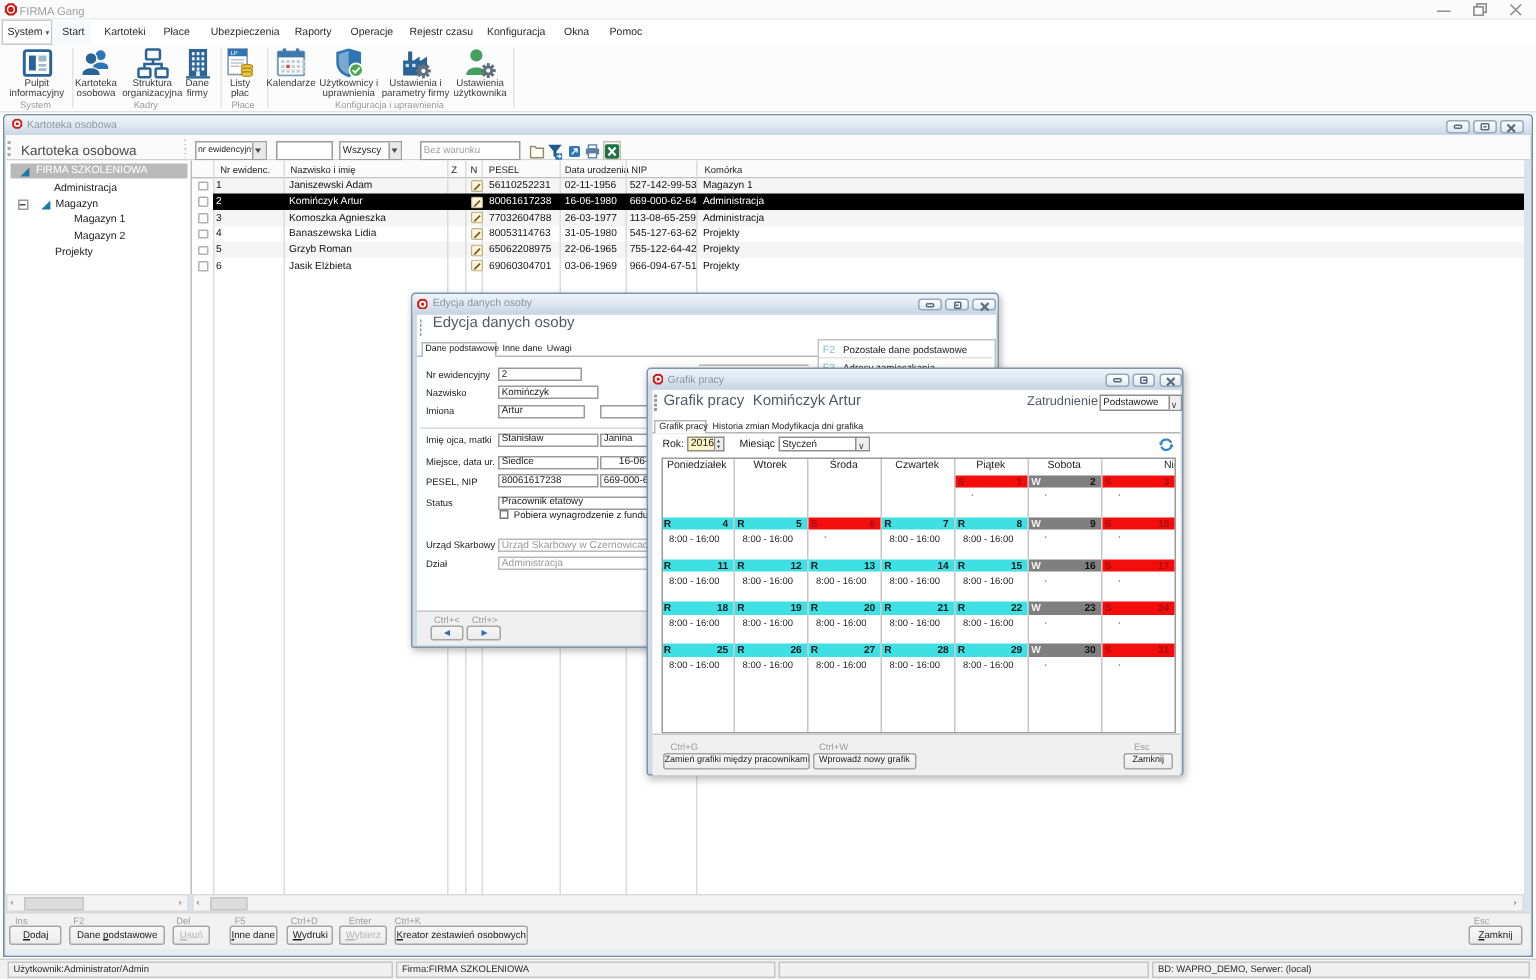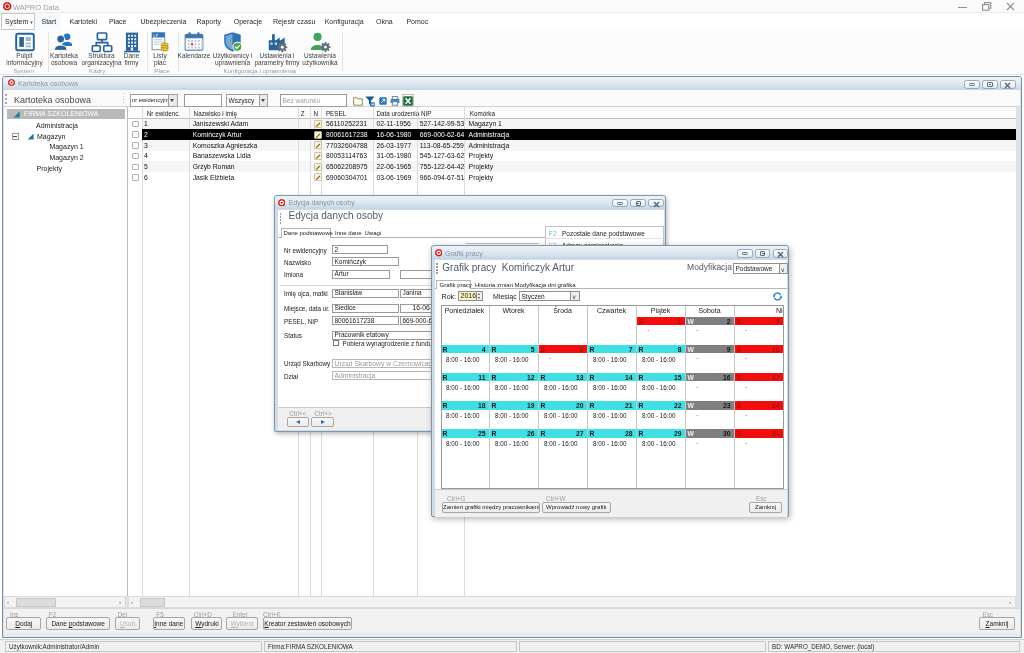--- a/index.html
+++ b/index.html
@@ -12,21 +12,21 @@
 .wbtn{position:absolute;border:1px solid #98a9ba;border-radius:2.5px;background:linear-gradient(#fdfeff,#dfe8f0)}
 u{text-decoration:underline}
 </style></head>
 <body>
 
 <div class="a" style="left:0;top:0;width:1024px;height:13px;background:#fbfbfb;border-bottom:1px solid #ececec"></div>
 <svg class="a" style="left:3px;top:2.2px" width="8.5" height="8.5" viewBox="0 0 11 11">
  <polygon points="3.2,0.2 7.8,0.2 10.8,3.2 10.8,7.8 7.8,10.8 3.2,10.8 0.2,7.8 0.2,3.2" fill="#ce1b17"></polygon>
  <circle cx="5.5" cy="5.5" r="2.9" fill="none" stroke="#fff" stroke-width="1.2"></circle>
 </svg>
-<div class="tx" style="left:13px;top:3px;font-size:7.5px;color:#9e9e9e">WAPRO Data</div>
+<div class="tx" style="left:13px;top:3px;font-size:7.5px;color:#9e9e9e">FIRMA Gang</div>
 <div class="a" style="left:958px;top:7px;width:9px;height:1.2px;background:#8f8f8f"></div>
 <svg class="a" style="left:982px;top:2px" width="10" height="9" viewBox="0 0 10 9">
  <rect x="2.6" y="0.6" width="6.2" height="5.6" fill="none" stroke="#8f8f8f" stroke-width="1.1"></rect>
  <rect x="0.6" y="2.6" width="6.2" height="5.6" fill="#fbfbfb" stroke="#8f8f8f" stroke-width="1.1"></rect>
 </svg>
 <svg class="a" style="left:1006px;top:2px" width="9" height="9" viewBox="0 0 9 9">
  <path d="M1,1 L8,8 M8,1 L1,8" stroke="#8f8f8f" stroke-width="1.1"></path>
 </svg>
 
 <div class="a" style="left:1px;top:13px;width:34px;height:17px;border:1px solid #cicic1;border:1px solid #c9c9c9;background:#fdfdfd"></div>
@@ -478,21 +478,21 @@
       <div class="a" style="left:6.2px;top:2.9px;width:2px;height:1.3px;background:#5a6b7a"></div>
     </div>
 <div class="wbtn" style="left:341.0px;top:2.9px;width:15.5px;height:8.5px">
       <svg class="a" style="left:3.7px;top:0.9px" width="7" height="7" viewBox="0 0 7 7">
         <path d="M1,1 L6,6 M6,1 L1,6" stroke="#5a6b7a" stroke-width="1.5"></path>
       </svg>
     </div>
 <div class="a" style="left:3px;top:13.3px;width:352px;height:229.7px;background:#fff"></div>
 <div class="a" style="left:4.5px;top:17px;width:1.6px;height:1.6px;background:#9a9a9a;box-shadow:0 3px 0 #9a9a9a,0 6px 0 #9a9a9a,0 9px 0 #9a9a9a"></div>
 <div class="tx" style="left:10.8px;top:15.7px;font-size:10px;color:#4f5a66;">Grafik pracy&nbsp; Komińczyk Artur</div>
-<div class="tx" style="left:242.5px;top:15.7px;font-size:8.5px;color:#4f5a66;width:58px;text-align:right">Modyfikacja</div>
+<div class="tx" style="left:242.5px;top:15.7px;font-size:8.5px;color:#4f5a66;width:58px;text-align:right">Zatrudnienie</div>
 <div class="a" style="left:301.5px;top:16.7px;width:55px;height:11px;background:#fff;border:1px solid #8f8f8f"></div>
 <div class="tx" style="left:304.0px;top:19.0px;font-size:6.5px;color:#1a1a1a;">Podstawowe</div>
 <div class="a" style="left:347.0px;top:17.7px;width:8.5px;height:9px;background:#eee;border-left:1px solid #8f8f8f"></div>
 <div class="tx" style="left:349.0px;top:19.3px;font-size:6px;color:#444;">∨</div>
 <div class="a" style="left:3.0px;top:42.0px;width:352px;height:1px;background:#b5b5b5"></div>
 <div class="a" style="left:4.8px;top:33.7px;width:35.2px;height:8.7px;background:#fff;border:1px solid #b5b5b5;border-bottom:none"></div>
 <div class="tx" style="left:8.0px;top:35.5px;font-size:6px;color:#1a1a1a;">Grafik pracy</div>
 <div class="tx" style="left:43.5px;top:35.5px;font-size:6px;color:#1a1a1a;">Historia zmian</div>
 <div class="tx" style="left:83.0px;top:35.5px;font-size:6px;color:#1a1a1a;">Modyfikacja dni grafika</div>
 <div class="tx" style="left:10.1px;top:46.7px;font-size:7px;color:#1a1a1a;">Rok:</div>

